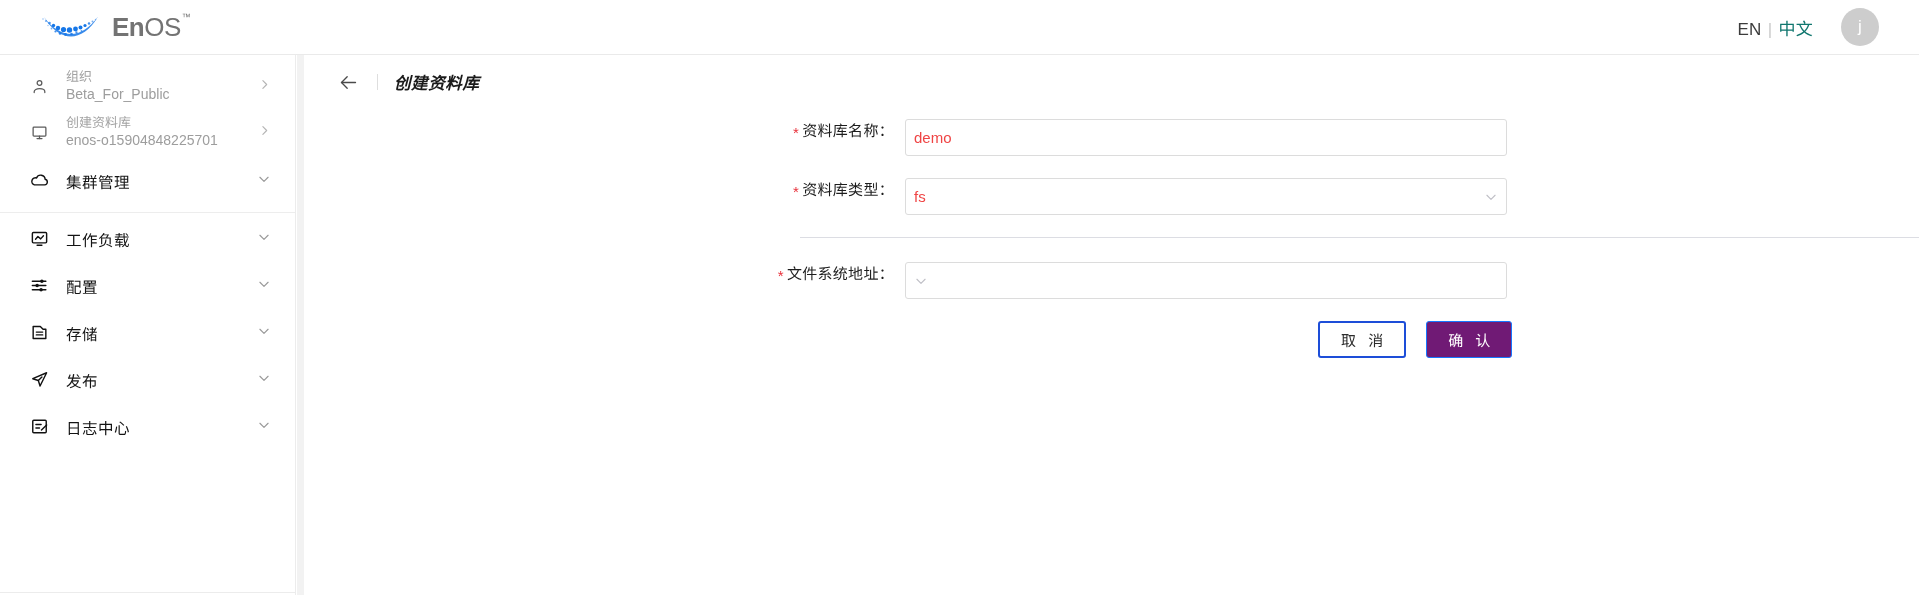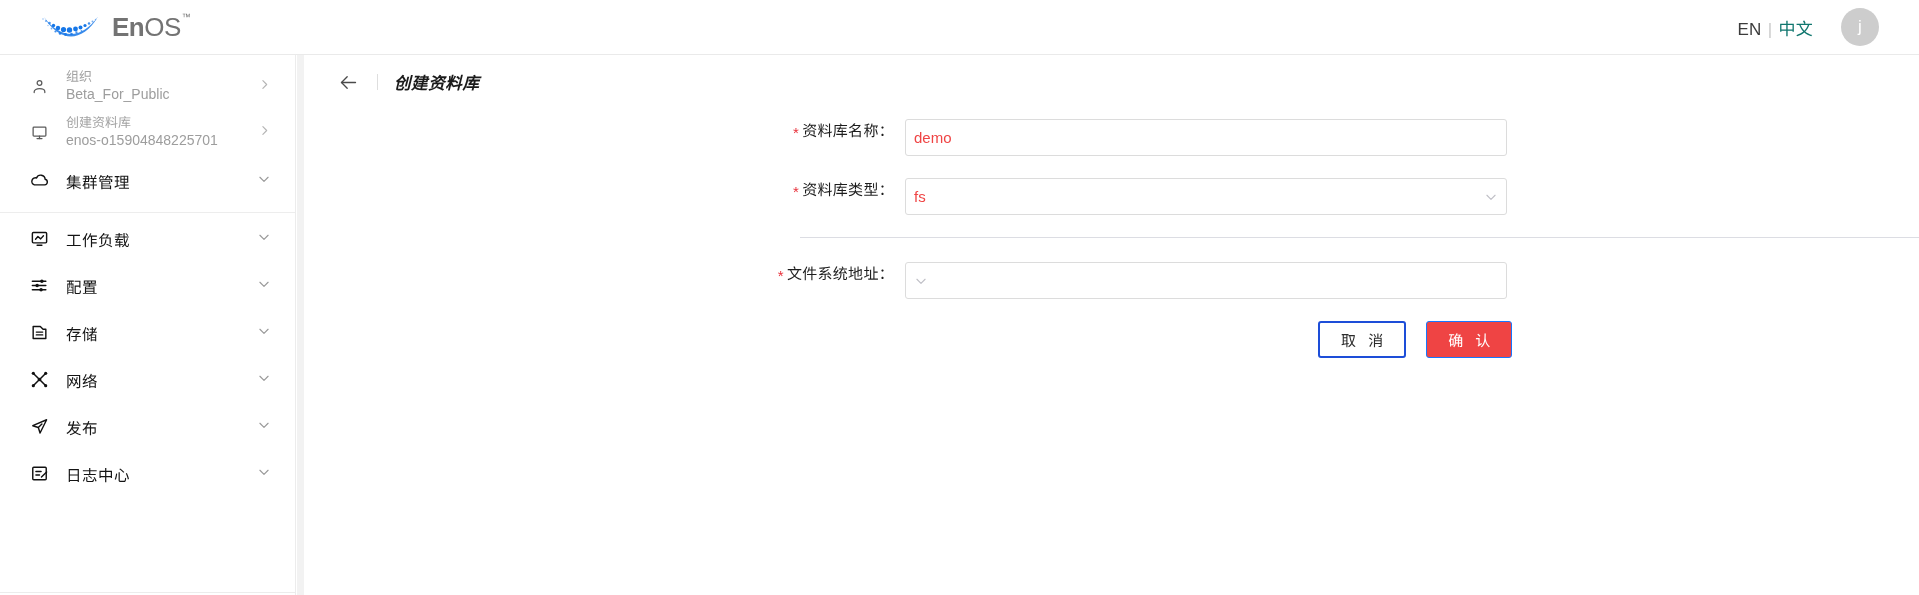--- a/index.html
+++ b/index.html
@@ -270,21 +270,21 @@
     letter-spacing: 4px;
     text-indent: 4px;
     user-select: none;
   }
   .btn-default {
     background: #ffffff;
     border: 2px solid #1d4ed8;
     color: #2c2c2c;
   }
   .btn-primary {
-    background: #ef4444;
+    background: #701a75;
     border: 1px solid #1677ff;
     color: #ffffff;
     text-align: right;
   }
 
   
   .bottom-edge {
     position: absolute;
     left: 0; top: 592px;
     width: 296px;
@@ -442,39 +442,20 @@
         </svg>
       </span>
       <span class="sb-text">存储</span>
       <span class="sb-chev">
         <svg width="14" height="14" viewBox="0 0 24 24" fill="none" stroke="currentColor" stroke-width="2" stroke-linecap="round" stroke-linejoin="round">
             <polyline points="5 9 12 16 19 9"></polyline>
           </svg>
       </span>
     </div>
 
-    <div class="sb-item">
-      <span class="sb-ico">
-        <svg width="19" height="19" viewBox="0 0 24 24" fill="none" stroke="currentColor" stroke-width="1.9" stroke-linecap="round" stroke-linejoin="round">
-          <line x1="5" y1="5" x2="19" y2="19"></line>
-            <line x1="19" y1="5" x2="5" y2="19"></line>
-          <circle cx="4.2" cy="4.2" r="2" fill="currentColor" stroke="none"></circle>
-          <circle cx="19.8" cy="4.2" r="2" fill="currentColor" stroke="none"></circle>
-          <circle cx="4.2" cy="19.8" r="2" fill="currentColor" stroke="none"></circle>
-          <circle cx="19.8" cy="19.8" r="2" fill="currentColor" stroke="none"></circle>
-          <circle cx="12" cy="12" r="2.3" fill="currentColor" stroke="none"></circle>
-        </svg>
-      </span>
-      <span class="sb-text">网络</span>
-      <span class="sb-chev">
-        <svg width="14" height="14" viewBox="0 0 24 24" fill="none" stroke="currentColor" stroke-width="2" stroke-linecap="round" stroke-linejoin="round">
-            <polyline points="5 9 12 16 19 9"></polyline>
-          </svg>
-      </span>
-    </div>
 
     <div class="sb-item">
       <span class="sb-ico">
         <svg width="19" height="19" viewBox="0 0 24 24" fill="none" stroke="currentColor" stroke-width="1.8" stroke-linecap="round" stroke-linejoin="round">
           <path d="M21 3.5 3.5 11l7 2.2 2.2 7z"></path>
             <line x1="10.5" y1="13.2" x2="15" y2="8.7"></line>
         </svg>
       </span>
       <span class="sb-text">发布</span>
       <span class="sb-chev">

